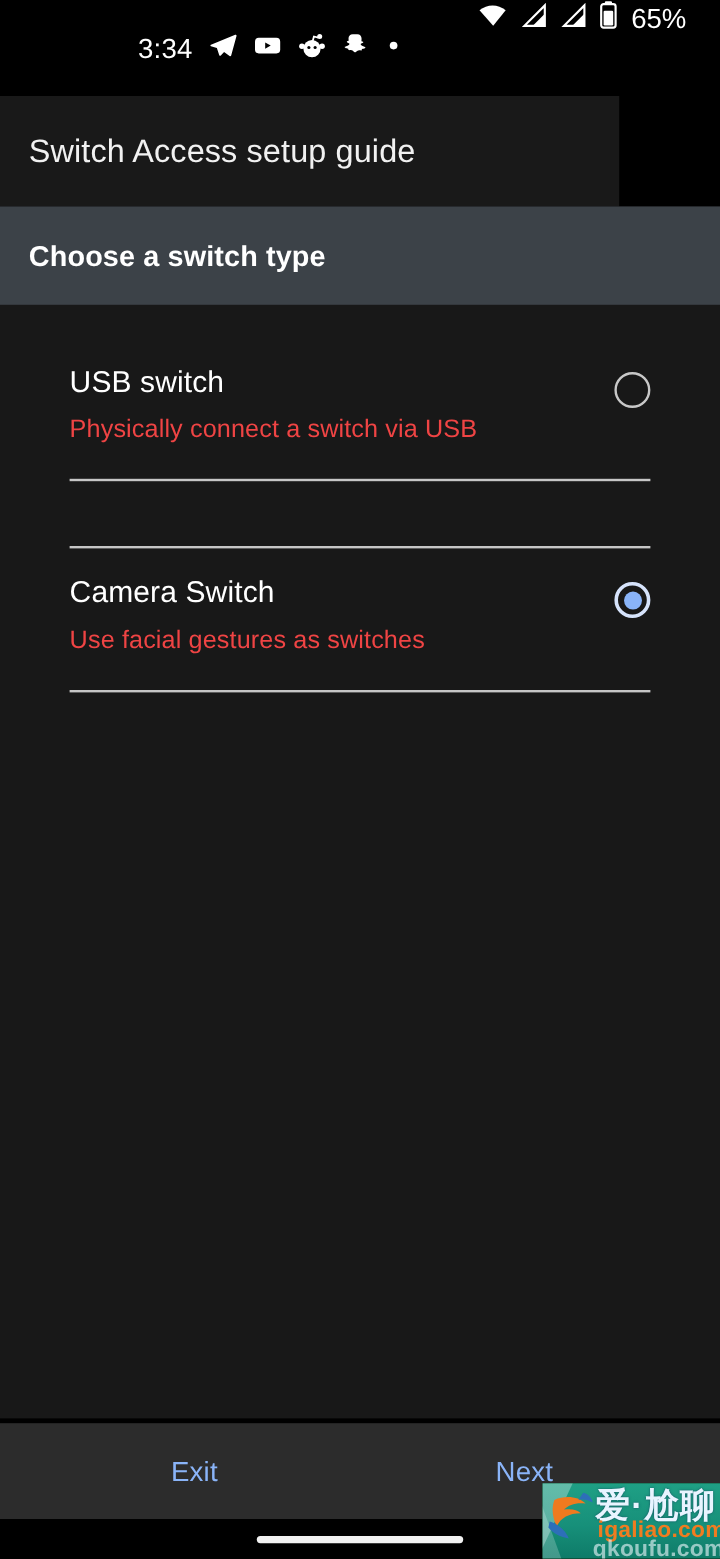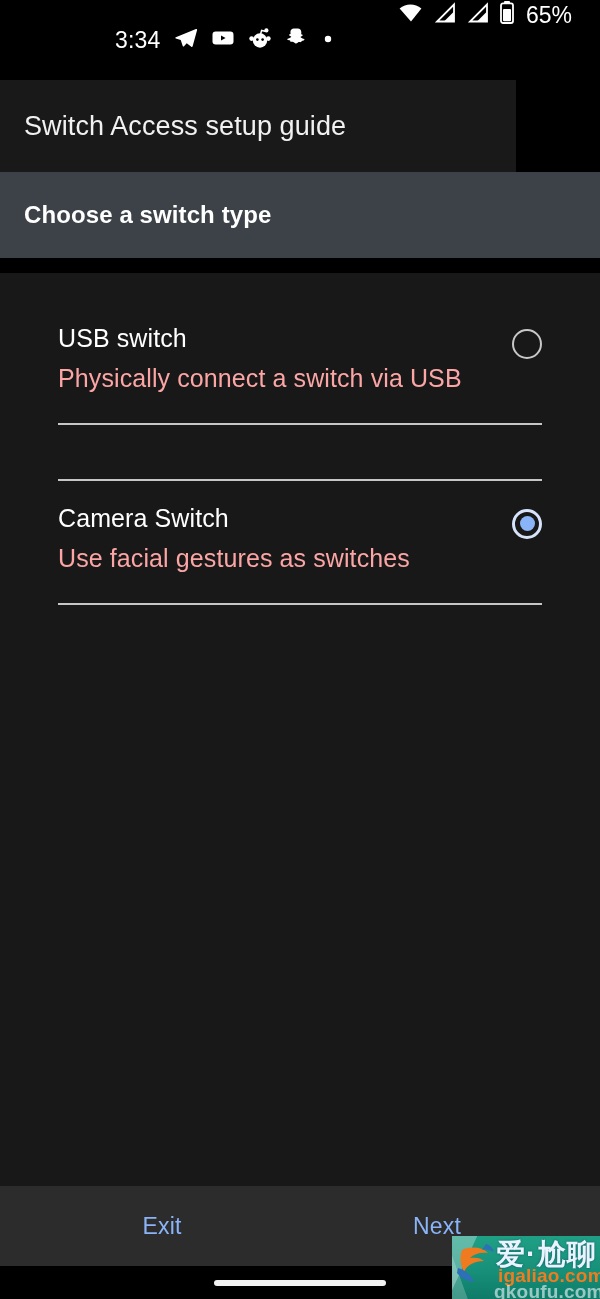--- a/index.html
+++ b/index.html
@@ -64,21 +64,21 @@
   .sectionband h2 {
     color:#ffffff;
     font-size:24px;
     font-weight:700;
     margin-left:24px;
     letter-spacing:0.1px;
   }
 
   
   .content {
-    position:absolute; left:0; top:273px;
+    position:absolute; left:0; top:254px;
     width:600px; height:928px;
     background:#181818;
     padding-top:52px;
   }
   .option {
     position:relative;
     margin:0 58px;
     padding-bottom:0;
   }
   .opt-main {
@@ -87,22 +87,22 @@
   }
   .opt-texts { padding-right:20px; }
   .opt-title {
     color:#ffffff;
     font-size:25px;
     font-weight:400;
     line-height:1.05;
     letter-spacing:0.1px;
   }
   .opt-sub {
-    color:#fca5a5;
-    font-size:25px;
+    color:#ef4444;
+    font-size:21px;
     font-weight:400;
     margin-top:14px;
     line-height:1.1;
     letter-spacing:0.1px;
   }
   .radio {
     flex:0 0 auto;
     width:30px; height:30px;
     border-radius:50%;
     margin-top:4px; margin-right:0;

